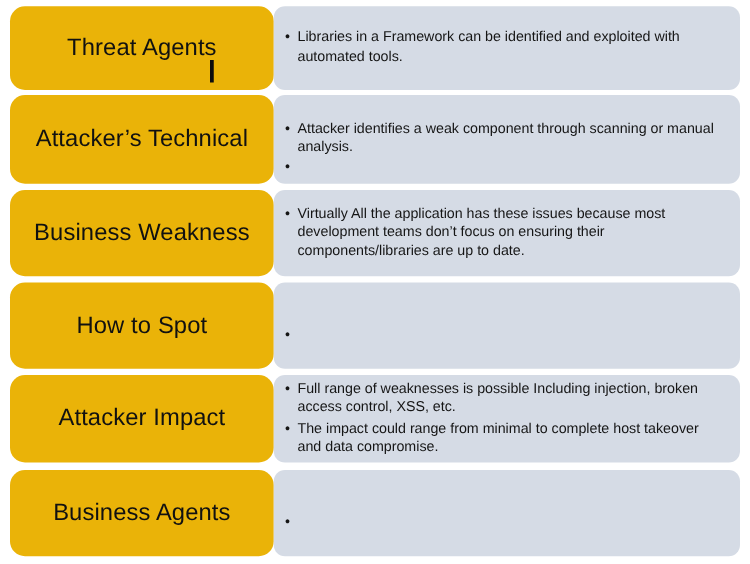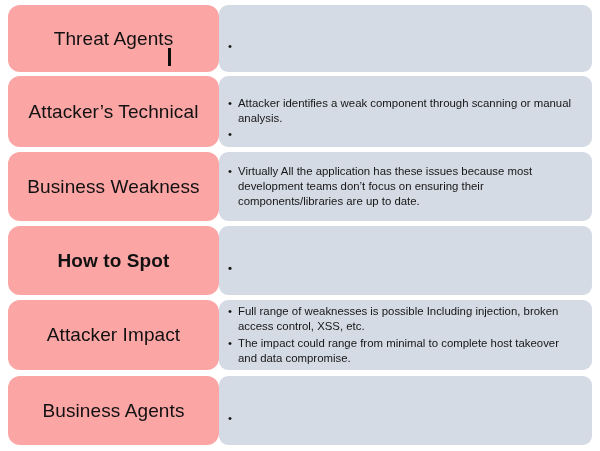--- a/index.html
+++ b/index.html
@@ -29,21 +29,21 @@
     display: flex;
     align-items: stretch;
   }
 
   .label-box {
     position: absolute;
     left: 8px;
     top: 0;
     bottom: 0;
     width: 211px;
-    background: #fca5a5;
+    background: #eab308;
     border-radius: 12px;
     display: flex;
     align-items: center;
     justify-content: center;
     box-sizing: border-box;
     padding: 0 6px;
   }
 
   .label-text {
     color: #111111;
@@ -112,20 +112,21 @@
 <div id="diagram">
 
   <div class="row" style="top:5px; height:67px;">
     <div class="label-box">
       <span class="label-text">Threat Agents</span>
     </div>
     <div class="detail-box">
       <ul class="bullets">
         <li class="bullet-item">
           <span class="bullet-dot">•</span>
+          <span>Libraries in a Framework can be identified and exploited with automated tools.</span>
         </li>
       </ul>
     </div>
   </div>
   <div class="caret"></div>
 
   <div class="row" style="top:76px; height:71px;">
     <div class="label-box">
       <span class="label-text">Attacker’s Technical</span>
     </div>
@@ -149,21 +150,21 @@
     <div class="detail-box">
       <ul class="bullets">
         <li class="bullet-item">
           <span class="bullet-dot">•</span>
           <span>Virtually All the application has these issues because most development teams don’t focus on ensuring their components/libraries are up to date.</span>
         </li>
       </ul>
     </div>
   </div>
 
-  <div class="row" style="top:226px; height:69px;font-weight:bold;">
+  <div class="row" style="top:226px; height:69px;">
     <div class="label-box">
       <span class="label-text">How to Spot</span>
     </div>
     <div class="detail-box">
       <ul class="bullets">
         <li class="bullet-item">
           <span class="bullet-dot">•</span>
         </li>
       </ul>
     </div>

